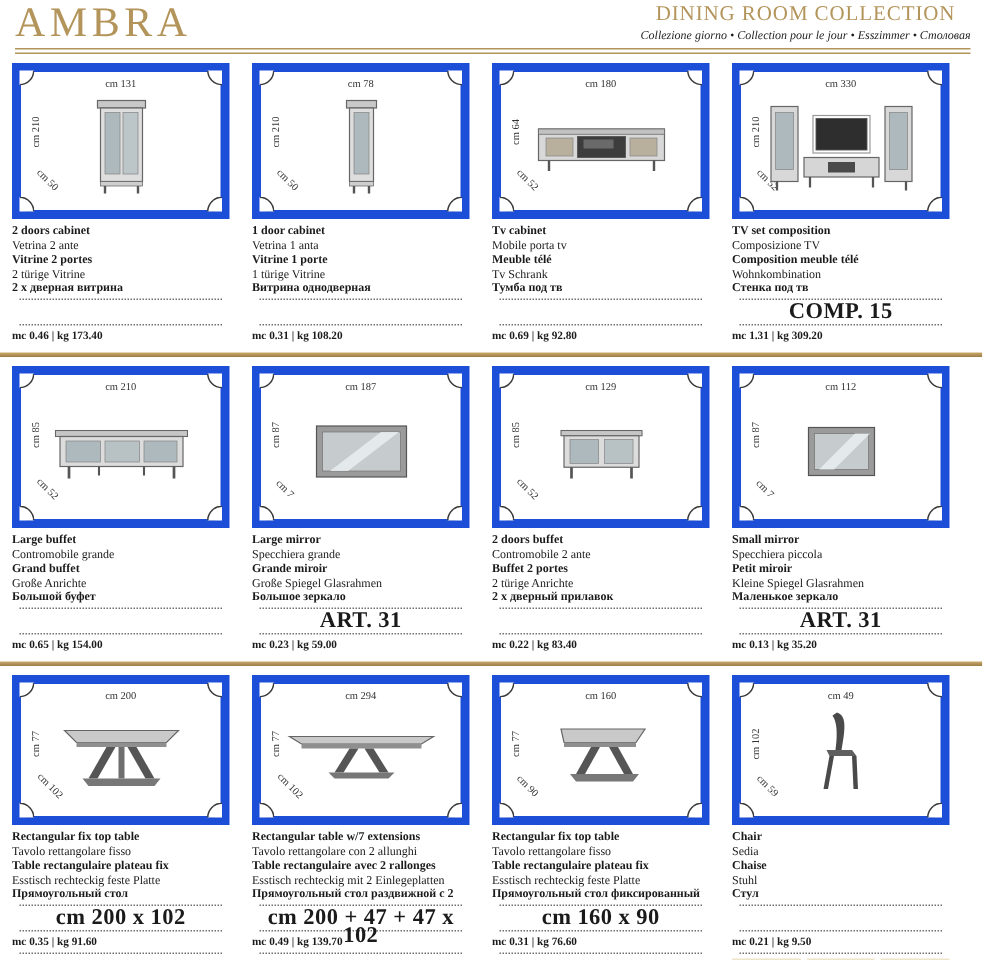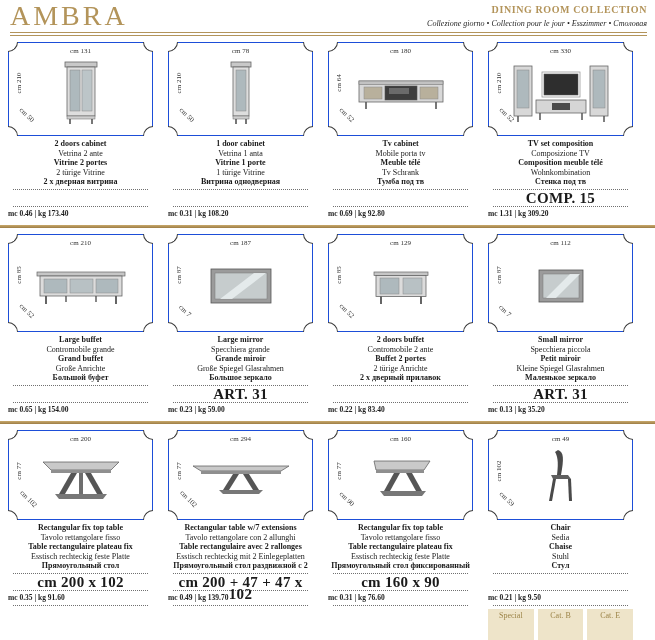--- a/index.html
+++ b/index.html
@@ -3,43 +3,43 @@
 <meta charset="utf-8">
 <style>
   html,body{margin:0;padding:0;background:#fff;}
   .page{position:relative;width:655px;height:640px;overflow:hidden;background:#fff;
         font-family:"Liberation Serif","DejaVu Serif",serif;color:#1a1a1a;}
   
   .hdr{padding:2px 8px 0 10px;}
   .hdr-row{display:flex;justify-content:space-between;align-items:flex-start;}
   .brand{font-size:28px;font-weight:normal;color:#b3945a;letter-spacing:3px;line-height:28px;}
   .hdr-right{text-align:right;padding-top:1px;}
-  .coll-title{font-size:10px;font-weight:bold;color:#b3945a;letter-spacing:0.6px;line-height:14px;}
+  .coll-title{font-size:14px;font-weight:normal;color:#b3945a;letter-spacing:0.6px;line-height:14px;text-align:center;}
   .coll-sub{font-size:8px;font-style:italic;color:#1f1f1f;margin-top:2px;}
   .dbl-rule{height:2px;border-top:1px solid #b3945a;border-bottom:1px solid #b3945a;margin-top:2px;}
   
   .cards-row{display:flex;gap:15px;padding:6px 0 0 8px;align-items:flex-start;}
   .gold-bar{height:3px;background:linear-gradient(to bottom,#c9a96c,#9d7d45);margin-top:7px;}
   
   .card{width:145px;flex:0 0 145px;}
-  .frame{position:relative;height:92px;border:1px solid #1d4ed8;background:#fff;}
+  .frame{position:relative;height:92px;border:6px solid #1d4ed8;background:#fff;}
   .row-2 .frame{height:96px;}
   .row-3 .frame{height:88px;}
   .corner{position:absolute;width:9px;height:9px;background:#fff;}
   .corner.tl{top:-1px;left:-1px;border-right:1px solid #3a3a3a;border-bottom:1px solid #3a3a3a;border-bottom-right-radius:100%;}
   .corner.tr{top:-1px;right:-1px;border-left:1px solid #3a3a3a;border-bottom:1px solid #3a3a3a;border-bottom-left-radius:100%;}
   .corner.bl{bottom:-1px;left:-1px;border-right:1px solid #3a3a3a;border-top:1px solid #3a3a3a;border-top-right-radius:100%;}
   .corner.br{bottom:-1px;right:-1px;border-left:1px solid #3a3a3a;border-top:1px solid #3a3a3a;border-top-left-radius:100%;}
   .dim{position:absolute;font-size:7px;color:#333;white-space:nowrap;}
   .dim-top{top:4px;left:0;right:0;text-align:center;}
   .dim-left{left:-6px;top:36px;width:32px;text-align:center;transform:rotate(-90deg);}
   .dim-diag{left:9px;bottom:16px;transform:rotate(45deg);}
   .art{position:absolute;left:0;right:0;top:12px;bottom:5px;display:flex;align-items:center;justify-content:center;}
   
-  .names{margin-top:3px;text-align:center;}
+  .names{margin-top:3px;text-align:left;}
   .name{font-size:8px;line-height:9.6px;white-space:nowrap;}
   .name.bold{font-weight:bold;}
   .dots{border-top:1px dotted #707070;margin:2px 5px;}
   .middle{height:12px;line-height:12px;text-align:center;font-size:15px;font-weight:bold;letter-spacing:0.3px;}
   .spec{text-align:left;font-size:7.5px;font-weight:bold;margin-top:1px;}
   .dots-b{display:none;border-top:1px dotted #707070;margin:3px 5px 0;}
   .badges{display:flex;gap:4px;margin-top:3px;}
   .badge{flex:1;height:31px;line-height:13px;text-align:center;font-size:8px;
          background:#eee4c9;color:#9c8448;}
 </style>

